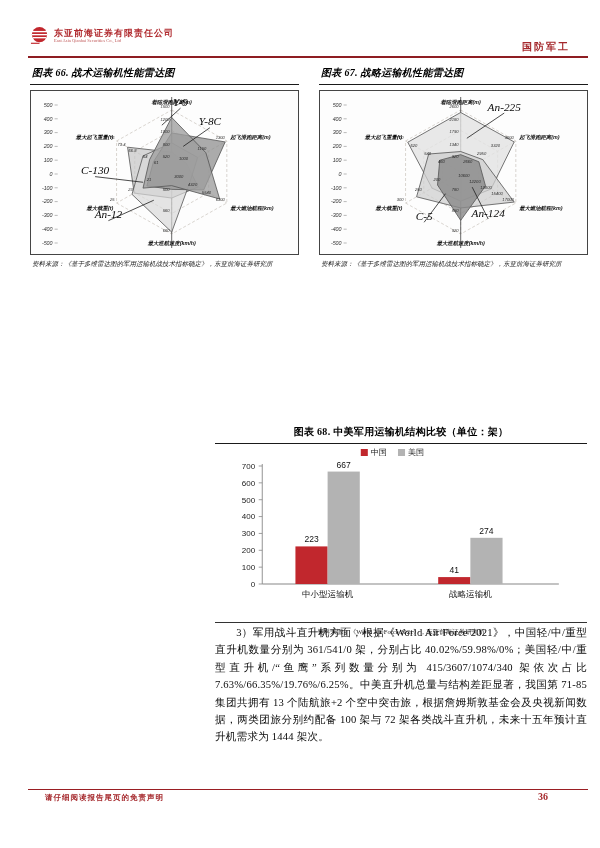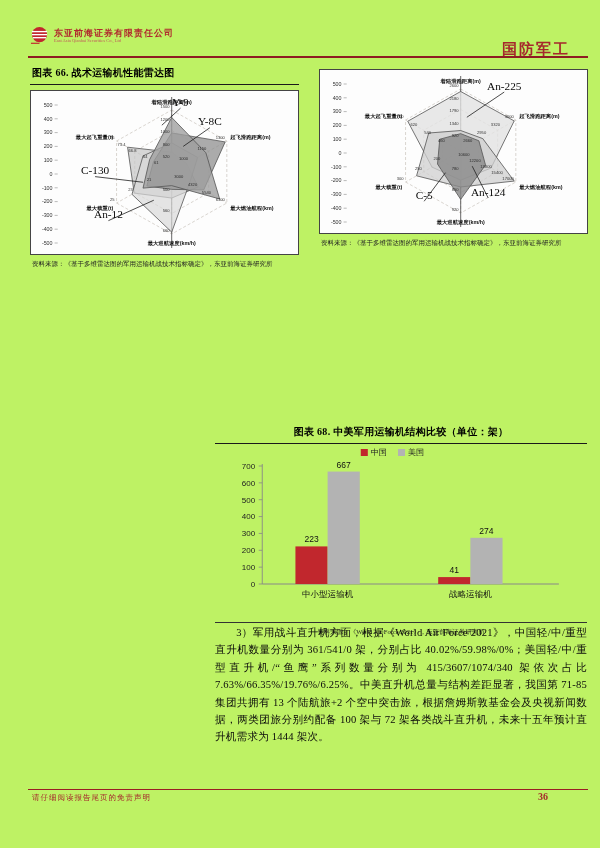--- a/index.html
+++ b/index.html
@@ -1,50 +1,50 @@
 <!DOCTYPE html>
 <html><head>
 <meta charset="utf-8">
 <style>
   html,body{margin:0;padding:0;background:#e8e8e8;}
   #page{
-    position:relative;width:600px;height:848px;background:#bef264;
+    position:relative;width:600px;height:848px;background:#ffffff;
     font-family:"Liberation Serif","DejaVu Serif",serif;color:#111;
     margin:0 auto;overflow:hidden;
   }
   
   #header{position:absolute;left:30px;top:24px;width:558px;height:30px;}
   #logo{position:absolute;left:0;top:2px;display:flex;align-items:center;gap:5px;}
   #logo-text-cn{font-size:9px;font-weight:bold;color:#b02a2e;letter-spacing:1px;line-height:10px;}
   #logo-text-en{font-size:4.5px;color:#c05a5a;line-height:6px;}
-  #section-tag{position:absolute;right:18px;top:16px;font-size:15px;font-weight:bold;color:#a5282c;letter-spacing:2px;}
+  #section-tag{position:absolute;right:18px;top:16px;font-size:10px;font-weight:bold;color:#a5282c;letter-spacing:2px;}
   #header-rule{position:absolute;left:28px;top:56px;width:560px;height:0;border-top:2px solid #8e1d22;}
   
   #figures-row{position:absolute;left:30px;top:64px;width:558px;display:flex;gap:20px;}
-  .fig-col{width:314px;}
+  .fig-col{width:314px;font-style:italic;}
   .fig-title{font-size:10px;font-weight:bold;color:#000;padding:2px 2px 4px 2px;border-bottom:1.5px solid #1a1a1a;letter-spacing:.3px;}
   .chart-box{margin-top:5px;height:163px;border:1px solid #444;background:#fdfdfd;}
   .chart-box svg{display:block;width:100%;height:100%;}
   .fig-source{margin-top:4px;font-size:6.5px;line-height:9.5px;color:#222;padding:0 2px;}
   
   .body-para{
     position:absolute;left:215px;width:372px;
     font-size:10.6px;line-height:17.4px;text-align:justify;text-indent:2em;
     color:#0a0a0a;letter-spacing:.2px;
   }
   #para1{top:290px;}
   #para2{top:624px;}
   
   #fig68{position:absolute;left:215px;top:423px;width:372px;text-align:center;}
   #fig68 .fig-title{border-bottom:1.5px solid #1a1a1a;}
   #fig68-chart{height:178px;border-bottom:1.5px solid #333;}
   #fig68-chart svg{display:block;width:100%;height:100%;}
   
   #footer-rule{position:absolute;left:28px;top:789px;width:560px;height:0;border-top:1.5px solid #9a1e23;}
-  #footer-disclaimer{position:absolute;left:32px;top:793px;font-size:7.5px;font-weight:normal;color:#a5282c;letter-spacing:1px;}
+  #footer-disclaimer{position:absolute;left:45px;top:793px;font-size:7.5px;font-weight:bold;color:#a5282c;letter-spacing:1px;}
   #footer-page{position:absolute;right:52px;top:791px;font-size:10px;font-weight:bold;color:#a5282c;}
 </style>
 </head>
 <body>
 
 <div id="page">
 
   <div id="header">
     <div id="logo">
       <svg width="19" height="19" viewBox="0 0 20 20">
@@ -139,20 +139,21 @@
             <text x="75.39999999999999" y="127.14" font-size="11" text-anchor="middle" fill="#0a0a0a">An-12</text>
             <line x1="174.20000000000002" y1="36.73" x2="148.2" y2="55.42" stroke="#222" stroke-width=".8"></line>
             <text x="174.20000000000002" y="34.23" font-size="11" text-anchor="middle" fill="#0a0a0a">Y-8C</text>
             <line x1="145.60000000000002" y1="17.17" x2="127.39999999999999" y2="34.23" stroke="#222" stroke-width=".8"></line>
             <text x="145.60000000000002" y="14.67" font-size="11" text-anchor="middle" fill="#0a0a0a">Y-9</text>
           </svg>
       </div>
       <div class="fig-source">资料来源：《基于多维雷达图的军用运输机战技术指标确定》，东亚前海证券研究所</div>
     </div>
     <div class="fig-col">
+      <div class="fig-title">图表 67. 战略运输机性能雷达图</div>
       <div class="chart-box">
         <svg id="radar67" viewBox="0 0 260 163" preserveAspectRatio="none">
             <text x="21" y="15.8" font-size="5.2" text-anchor="end" fill="#333" font-family="Liberation Sans, sans-serif">500</text>
             <line x1="23" y1="14" x2="26" y2="14" stroke="#777" stroke-width=".5"></line>
             <text x="21" y="29.6" font-size="5.2" text-anchor="end" fill="#333" font-family="Liberation Sans, sans-serif">400</text>
             <line x1="23" y1="27.8" x2="26" y2="27.8" stroke="#777" stroke-width=".5"></line>
             <text x="21" y="43.4" font-size="5.2" text-anchor="end" fill="#333" font-family="Liberation Sans, sans-serif">300</text>
             <line x1="23" y1="41.6" x2="26" y2="41.6" stroke="#777" stroke-width=".5"></line>
             <text x="21" y="57.2" font-size="5.2" text-anchor="end" fill="#333" font-family="Liberation Sans, sans-serif">200</text>
             <line x1="23" y1="55.400000000000006" x2="26" y2="55.400000000000006" stroke="#777" stroke-width=".5"></line>

